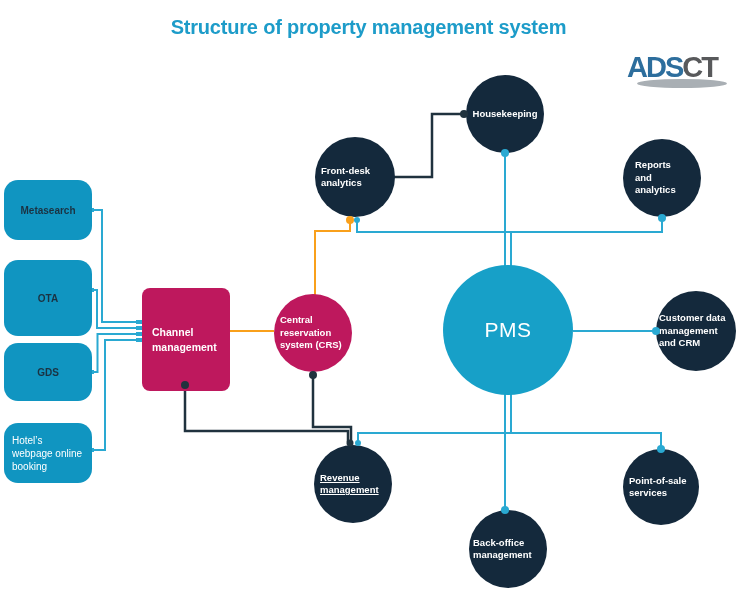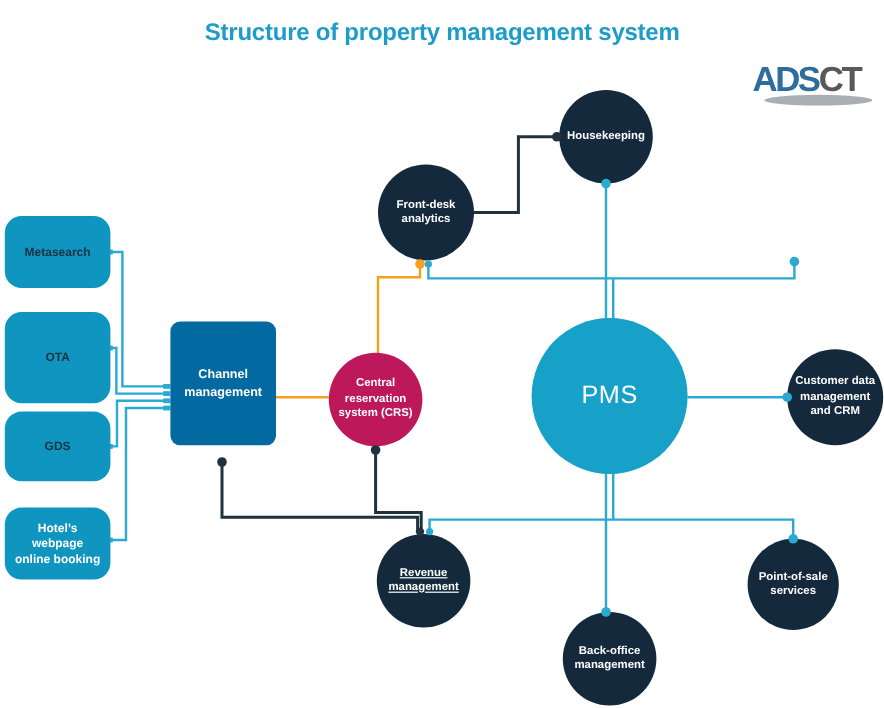--- a/index.html
+++ b/index.html
@@ -13,25 +13,25 @@
                background:#a9afb4;border-radius:50%;}
   .logo-text{position:relative;font-size:29px;font-weight:800;letter-spacing:-2px;line-height:1;}
   .logo-blue{color:#2d6e9d;}
   .logo-gray{color:#58595b;}
   
   svg.layer{position:absolute;left:0;top:0;pointer-events:none;}
   #edges{z-index:1;}
   #dots{z-index:3;}
   
   .node{position:absolute;z-index:2;display:flex;align-items:center;justify-content:center;
-        text-align:center;box-sizing:border-box;}
+        box-sizing:border-box;}
   .rect{width:88px;background:#1095c1;border-radius:14px;color:#1b3242;
         font-size:10px;font-weight:700;padding:4px 8px;line-height:1.3;}
-  .rect.light{color:#ffffff;font-weight:700;}
-  .bigrect{left:142px;top:268px;width:88px;height:103px;background:#0369a1;border-radius:8px;
+  .rect.light{color:#ffffff;font-weight:400;}
+  .bigrect{left:142px;top:288px;width:88px;height:103px;background:#be185d;border-radius:8px;
            color:#ffffff;font-size:10.5px;font-weight:600;padding:4px 10px;line-height:1.35;}
   .circle{border-radius:50%;color:#ffffff;line-height:1.3;}
   .dark{background:#14293c;font-size:9.5px;font-weight:600;}
   .crs{left:274px;top:294px;width:78px;height:78px;background:#be185d;
        font-size:9.5px;font-weight:600;padding:6px;}
   .pms{left:443px;top:265px;width:130px;height:130px;background:#17a0c8;
        font-size:21px;font-weight:400;letter-spacing:0.5px;}
   .housekeeping{left:466px;top:75px;width:78px;height:78px;padding:4px;}
   .front-desk{left:315px;top:137px;width:80px;height:80px;padding:6px;}
   .reports{left:623px;top:139px;width:78px;height:78px;padding:0 12px;}
@@ -112,18 +112,19 @@
   <div class="node rect" style="left:4px;top:260px;height:76px;">OTA</div>
   <div class="node rect" style="left:4px;top:343px;height:58px;">GDS</div>
   <div class="node rect light" style="left:4px;top:423px;height:60px;">Hotel’s webpage online booking</div>
 
   <div class="node bigrect">Channel management</div>
   <div class="node circle crs">Central reservation system (CRS)</div>
   <div class="node circle pms">PMS</div>
 
   <div class="node circle dark housekeeping">Housekeeping</div>
   <div class="node circle dark front-desk">Front-desk analytics</div>
+  <div class="node circle dark reports">Reports and analytics</div>
   <div class="node circle dark customer-data">Customer data management and CRM</div>
   <div class="node circle dark pos">Point-of-sale services</div>
   <div class="node circle dark back-office">Back-office management</div>
   <div class="node circle dark revenue">Revenue management</div>
 
 </div>
 
 </body></html>

